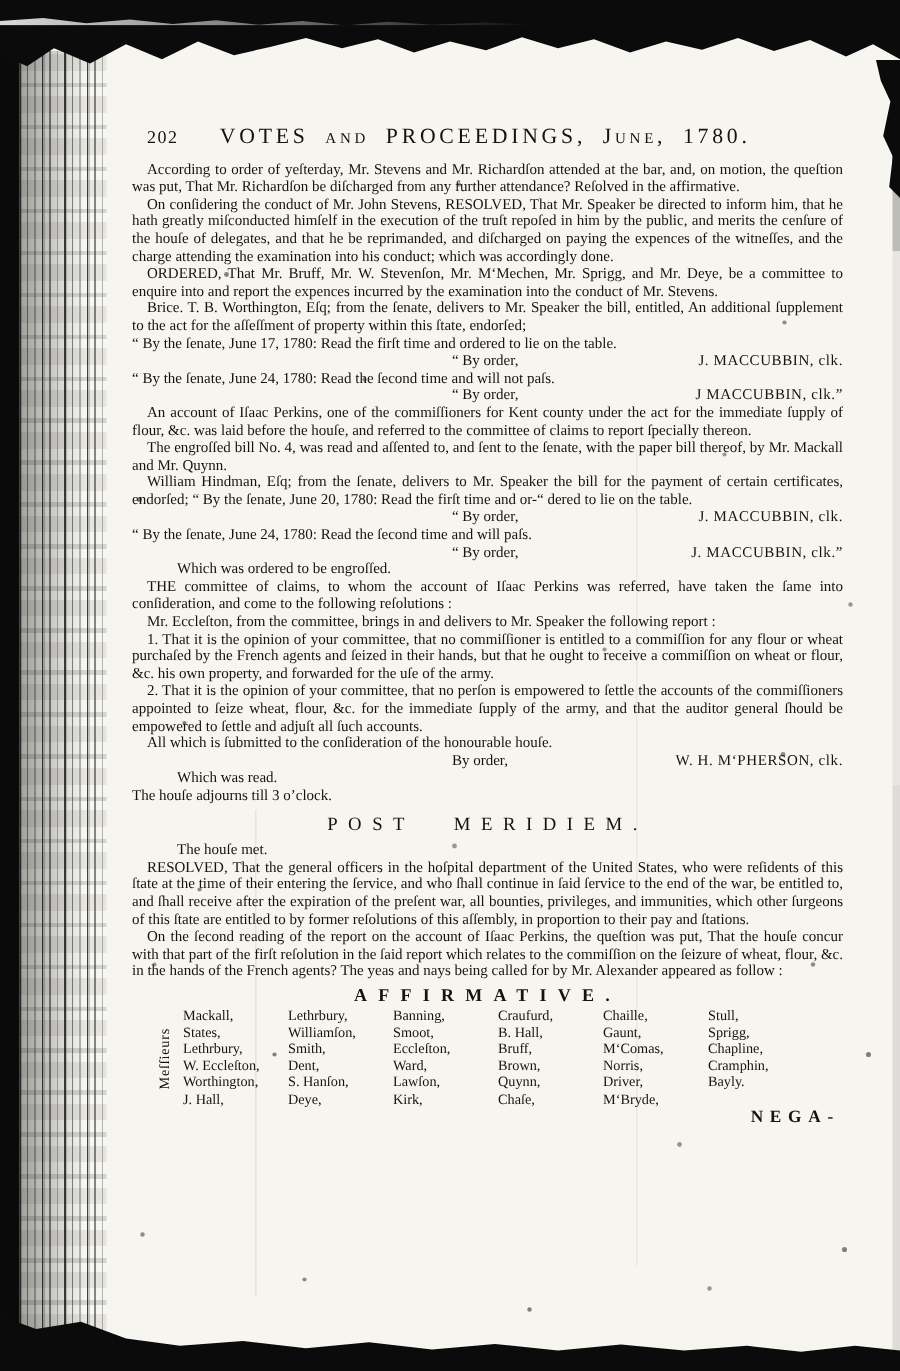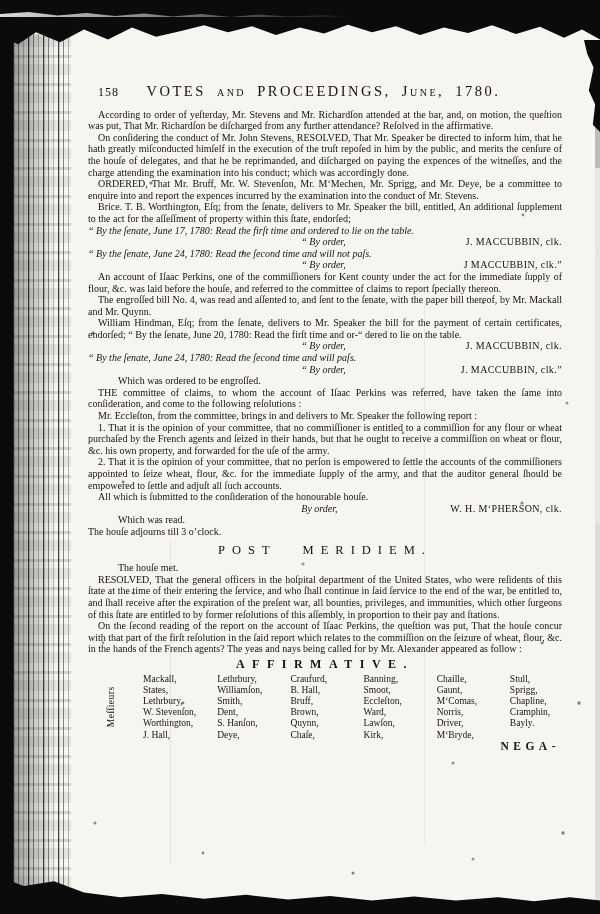--- a/index.html
+++ b/index.html
@@ -71,37 +71,37 @@
     font-size:10px; line-height:11.6px; text-align:justify;
   }
   .header-row { display:flex; align-items:baseline; margin-bottom:10px; }
   .page-number { font-size:12px; letter-spacing:1px; padding-left:10px; }
   .doc-title {
     flex:1; text-align:center; font-variant:small-caps;
     font-size:14.5px; letter-spacing:2.5px; word-spacing:5px;
   }
   .blk { margin:0; }
   .p  { text-indent:10px; }
-  .pq { text-indent:0;font-style:italic; }
+  .pq { text-indent:0; }
   .pn { text-indent:0;margin-left:30px; }
   .center { text-align:left; text-indent:0; }
   .order-line { display:flex; }
-  .order-line .byorder { margin-left:45%;font-style:italic; }
+  .order-line .byorder { margin-left:45%; }
   .order-line .clerk { margin-left:auto; letter-spacing:.4px; }
   .heading-pm {
     text-align:center; font-size:12.5px; letter-spacing:7px; word-spacing:16px;
     margin:7px 0 6px; white-space:nowrap;
   }
   .heading-aff {
     text-align:center; font-size:12px; letter-spacing:7.5px; font-weight:600; margin:4px 0 3px;
   }
   .names { display:flex; margin-left:12px; text-align:left; }
   .messieurs-label { width:22px; display:flex; align-items:center; justify-content:center; }
   .messieurs-label > span { transform:rotate(-90deg); white-space:nowrap; font-size:9.5px; letter-spacing:.5px; }
-  .name-col { width:70px;margin-left:21px; }
+  .name-col { width:70px; }
   .name { font-size:9.5px; line-height:11.2px; white-space:nowrap; }
   .catchword {
     text-align:right; letter-spacing:4.5px; font-size:11.5px; font-weight:600;
     padding-right:2px;
   }
 </style>
 </head>
 <body>
 
 <div class="top-band"></div>
@@ -111,21 +111,21 @@
 <div class="gutter-streaks"></div>
 <div class="bottom-band"></div>
 <div class="right-edge"></div>
 <div class="crease-a"></div>
 <div class="crease-b"></div>
 <div class="specks"></div>
 
 <div class="page-content">
 
   <div class="header-row">
-    <span class="page-number">158</span>
+    <span class="page-number">202</span>
     <span class="doc-title">VOTES and PROCEEDINGS, June, 1780.</span>
     <span style="width:34px"></span>
   </div>
 
   <div class="blk p">According to order of yeſterday, Mr. Stevens and Mr. Richardſon attended at the bar, and, on motion, the queſtion was put, That Mr. Richardſon be diſcharged from any further attendance? Reſolved in the affirmative.</div>
   <div class="blk p">On conſidering the conduct of Mr. John Stevens, RESOLVED, That Mr. Speaker be directed to inform him, that he hath greatly miſconducted himſelf in the execution of the truſt repoſed in him by the public, and merits the cenſure of the houſe of delegates, and that he be reprimanded, and diſcharged on paying the expences of the witneſſes, and the charge attending the examination into his conduct; which was accordingly done.</div>
   <div class="blk p">ORDERED, That Mr. Bruff, Mr. W. Stevenſon, Mr. M‘Mechen, Mr. Sprigg, and Mr. Deye, be a committee to enquire into and report the expences incurred by the examination into the conduct of Mr. Stevens.</div>
   <div class="blk p">Brice. T. B. Worthington, Eſq; from the ſenate, delivers to Mr. Speaker the bill, entitled, An additional ſupplement to the act for the aſſeſſment of property within this ſtate, endorſed;</div>
   <div class="blk pq">“ By the ſenate, June 17, 1780: Read the firſt time and ordered to lie on the table.</div>
 
@@ -181,49 +181,49 @@
   <div class="heading-aff">AFFIRMATIVE.</div>
 
   <div class="names">
     <div class="messieurs-label">
       <span>Meſſieurs</span>
     </div>
     <div class="name-col">
         <div class="name">Mackall,</div>
         <div class="name">States,</div>
         <div class="name">Lethrbury,</div>
-        <div class="name">W. Stevenſon,</div>
+        <div class="name">W. Eccleſton,</div>
         <div class="name">Worthington,</div>
         <div class="name">J. Hall,</div>
       </div>
     <div class="name-col">
         <div class="name">Lethrbury,</div>
         <div class="name">Williamſon,</div>
         <div class="name">Smith,</div>
         <div class="name">Dent,</div>
         <div class="name">S. Hanſon,</div>
         <div class="name">Deye,</div>
       </div>
     <div class="name-col">
+        <div class="name">Banning,</div>
+        <div class="name">Smoot,</div>
+        <div class="name">Eccleſton,</div>
+        <div class="name">Ward,</div>
+        <div class="name">Lawſon,</div>
+        <div class="name">Kirk,</div>
+      </div>
+    <div class="name-col">
         <div class="name">Craufurd,</div>
         <div class="name">B. Hall,</div>
         <div class="name">Bruff,</div>
         <div class="name">Brown,</div>
         <div class="name">Quynn,</div>
         <div class="name">Chaſe,</div>
       </div>
     <div class="name-col">
-        <div class="name">Banning,</div>
-        <div class="name">Smoot,</div>
-        <div class="name">Eccleſton,</div>
-        <div class="name">Ward,</div>
-        <div class="name">Lawſon,</div>
-        <div class="name">Kirk,</div>
-      </div>
-    <div class="name-col">
         <div class="name">Chaille,</div>
         <div class="name">Gaunt,</div>
         <div class="name">M‘Comas,</div>
         <div class="name">Norris,</div>
         <div class="name">Driver,</div>
         <div class="name">M‘Bryde,</div>
       </div>
     <div class="name-col">
         <div class="name">Stull,</div>
         <div class="name">Sprigg,</div>

